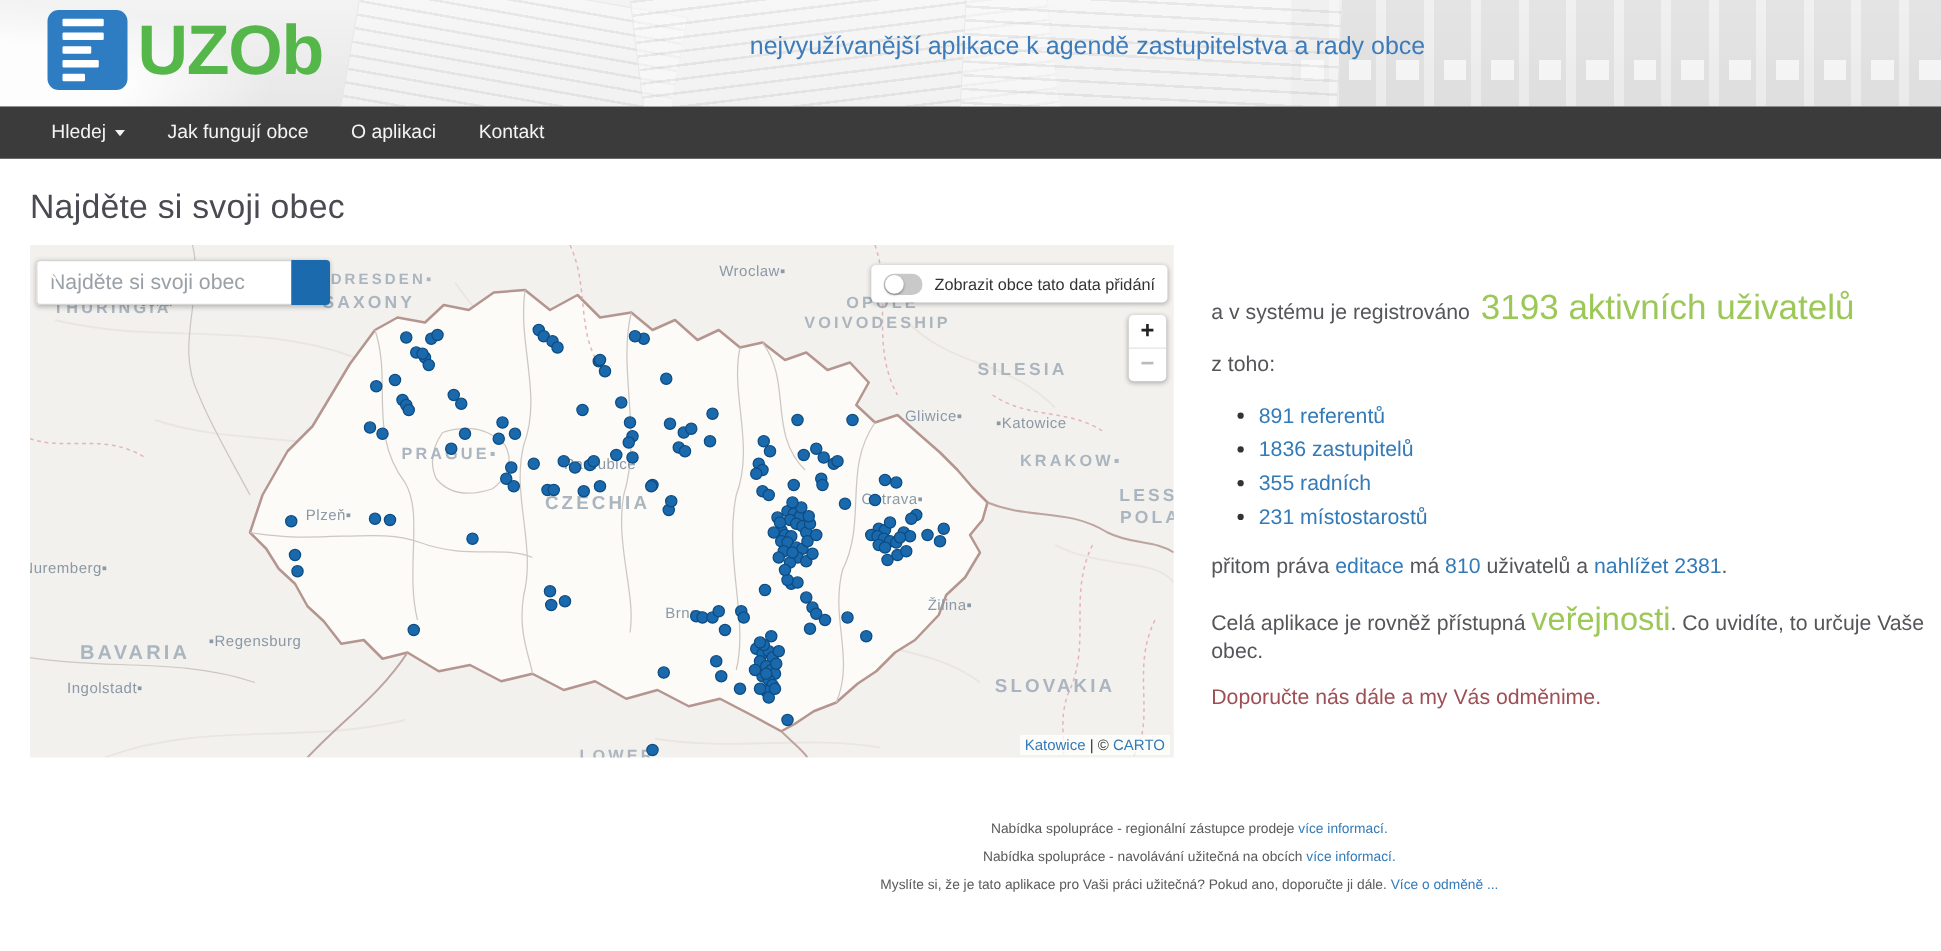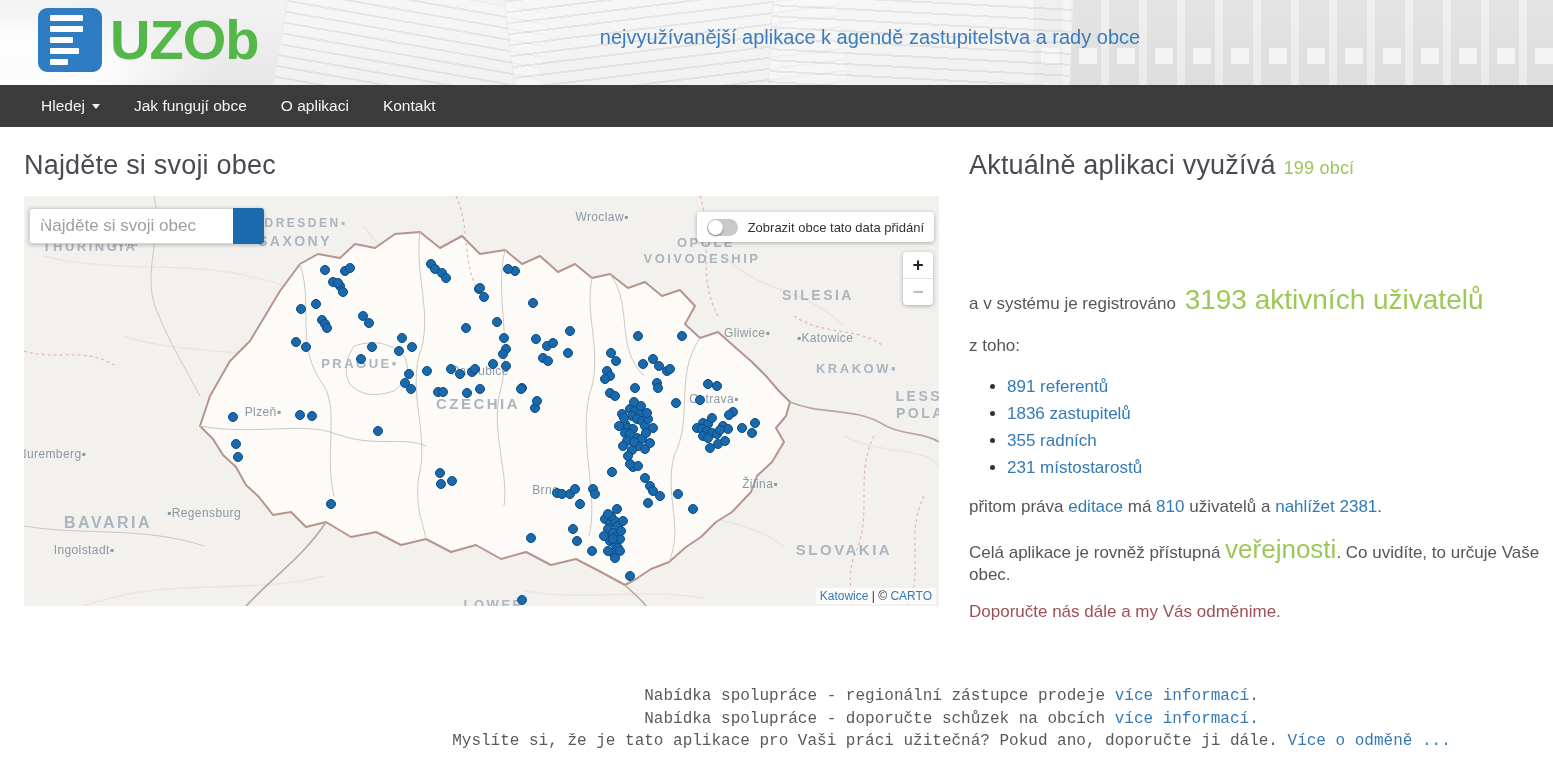--- a/index.html
+++ b/index.html
@@ -79,21 +79,21 @@
   .ztoho{margin-top:20px;font-size:17px;}
   .col-right ul{margin:14px 0 0 0;padding-left:38px;}
   .col-right li{font-size:17px;line-height:27px;color:#333;}
   .col-right li a{color:#337ab7;text-decoration:none;}
   .rights-line{margin-top:16px;font-size:17px;}
   .rights-line a{color:#337ab7;text-decoration:none;}
   .public-line{margin-top:4px;font-size:17px;}
   .public-big{font-size:26px;color:#9cc857;text-decoration:none;}
   .recommend-line{margin-top:14px;font-size:17px;color:#9e4f55;}
   
-  footer{margin:46px 0 0 350px;text-align:center;font-size:16px;color:#5a5a5a;line-height:22.5px;font-family:Liberation Mono, monospace;}
+  footer{margin:46px 0 0 350px;text-align:center;font-size:11px;color:#5a5a5a;line-height:22.5px;}
   footer a{color:#337ab7;text-decoration:none;}
 </style>
 </head>
 <body>
 
 <header>
   <div class="collage">
     <div class="binders"></div>
     <div class="paper p3"></div>
     <div class="paper p1"></div>
@@ -425,21 +425,20 @@
       <div class="attribution">
         <a>Katowice</a>
         <span>|</span>
         <span>©</span>
         <a>CARTO</a>
       </div>
     </div>
   </section>
 
   <section class="col-right">
-    <h1><span>Aktuálně aplikaci využívá</span><span class="badge-green">199 obcí</span></h1>
 
     <p class="reg-line">
       <span>a v systému je registrováno</span>
       <span class="reg-big">3193 aktivních uživatelů</span>
     </p>
 
     <p class="ztoho">z toho:</p>
 
     <ul>
       <li><a>891 referentů</a></li>
@@ -455,15 +454,15 @@
     <p class="public-line">
       <span>Celá aplikace je rovněž přístupná </span><a class="public-big">veřejnosti</a><span>. Co uvidíte, to určuje Vaše obec.</span>
     </p>
 
     <p class="recommend-line">Doporučte nás dále a my Vás odměnime.</p>
   </section>
 </main>
 
 <footer>
   <div><span>Nabídka spolupráce - regionální zástupce prodeje </span><a>více informací.</a></div>
-  <div><span>Nabídka spolupráce - doporučte schůzek na obcích </span><a>více informací.</a></div>
+  <div><span>Nabídka spolupráce - navolávání užitečná na obcích </span><a>více informací.</a></div>
   <div><span>Myslíte si, že je tato aplikace pro Vaši práci užitečná? Pokud ano, doporučte ji dále. </span><a>Více o odměně ...</a></div>
 </footer>
 
 </body></html>

